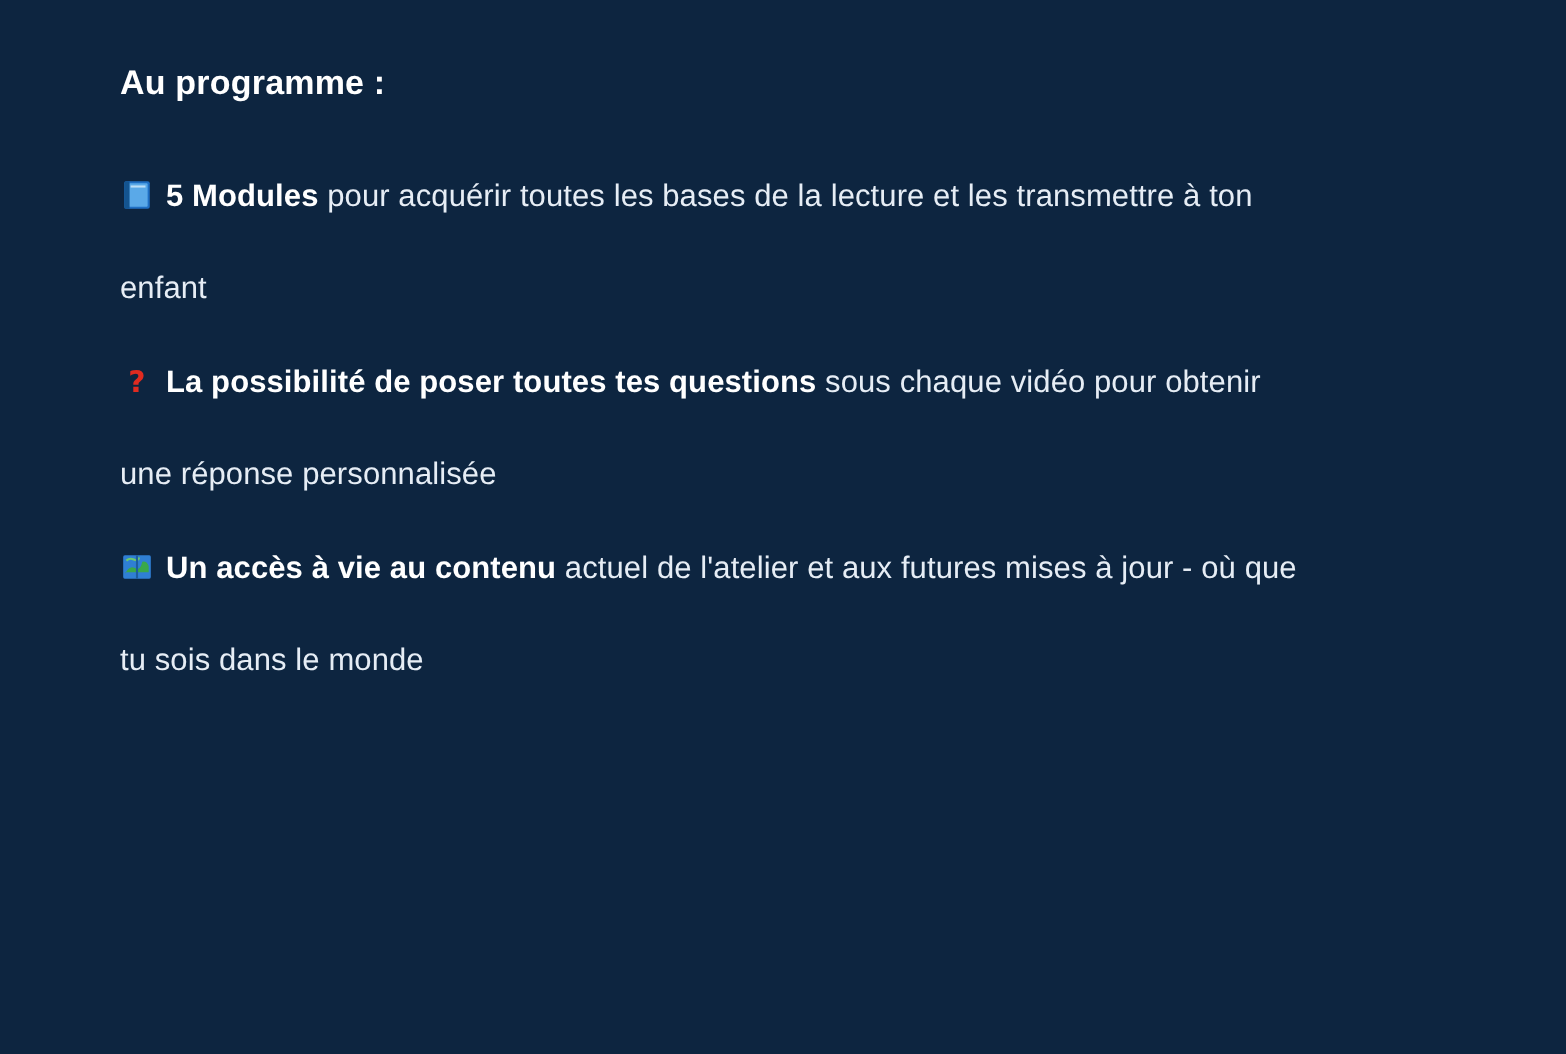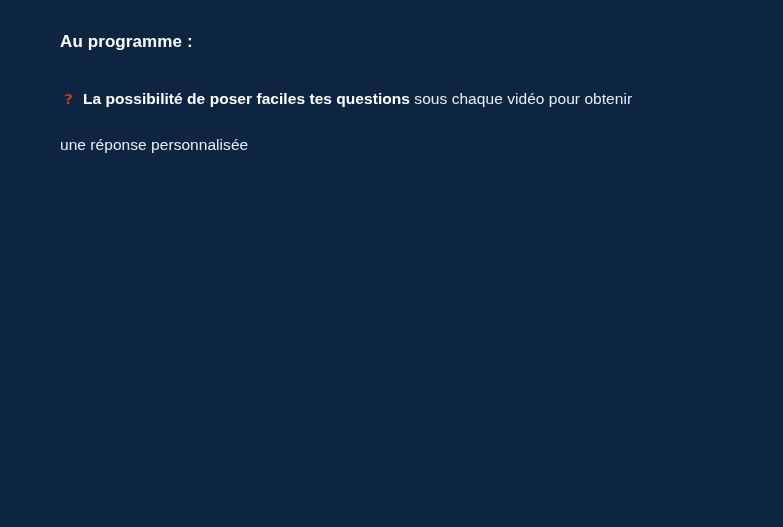--- a/index.html
+++ b/index.html
@@ -64,27 +64,47 @@
 </style>
 </head>
 <body>
 
 <div class="page">
 
   <div class="heading">Au programme :</div>
 
   <ul class="bullet-list">
 
+    <li class="bullet">
+      <span class="ico">
+        <svg viewBox="0 0 32 32" xmlns="http://www.w3.org/2000/svg">
+          <rect x="4" y="3" width="24" height="26" rx="2" fill="#1f6fc4"></rect>
+          <rect x="8" y="5" width="18" height="22" rx="1" fill="#5aa9e8"></rect>
+          <rect x="4" y="3" width="5" height="26" rx="1.5" fill="#14548f"></rect>
+          <rect x="10" y="7" width="14" height="2" fill="#bcdff7"></rect>
+        </svg>
+      </span><span class="lead">5 Modules</span><span class="rest"> pour acquérir toutes les bases de la lecture et les transmettre à ton enfant</span>
+    </li>
 
 
 
 
     <li class="bullet">
       <span class="ico">
         <svg viewBox="0 0 32 32" xmlns="http://www.w3.org/2000/svg">
           <text x="16" y="26" font-family="DejaVu Sans, sans-serif" font-size="28" font-weight="bold" fill="#e02b20" text-anchor="middle">?</text>
         </svg>
-      </span><span class="lead">La possibilité de poser faciles tes questions</span><span class="rest"> sous chaque vidéo pour obtenir une réponse personnalisée</span>
+      </span><span class="lead">La possibilité de poser toutes tes questions</span><span class="rest"> sous chaque vidéo pour obtenir une réponse personnalisée</span>
     </li>
 
+    <li class="bullet">
+      <span class="ico">
+        <svg viewBox="0 0 32 32" xmlns="http://www.w3.org/2000/svg">
+          <rect x="3" y="5" width="26" height="22" rx="1.5" fill="#2f7fd4"></rect>
+          <path d="M5 22 q4 -8 9 -5 t7 -6 q4 -1 6 4 v6 H5 Z" fill="#3aa84a"></path>
+          <path d="M6 10 q3 -3 7 -1 t5 -2" fill="none" stroke="#6cc96f" stroke-width="2"></path>
+          <rect x="15" y="5" width="2" height="22" fill="#1d5d9e"></rect>
+        </svg>
+      </span><span class="lead">Un accès à vie au contenu</span><span class="rest"> actuel de l'atelier et aux futures mises à jour - où que tu sois dans le monde</span>
+    </li>
 
   </ul>
 </div>
 
 </body></html>

